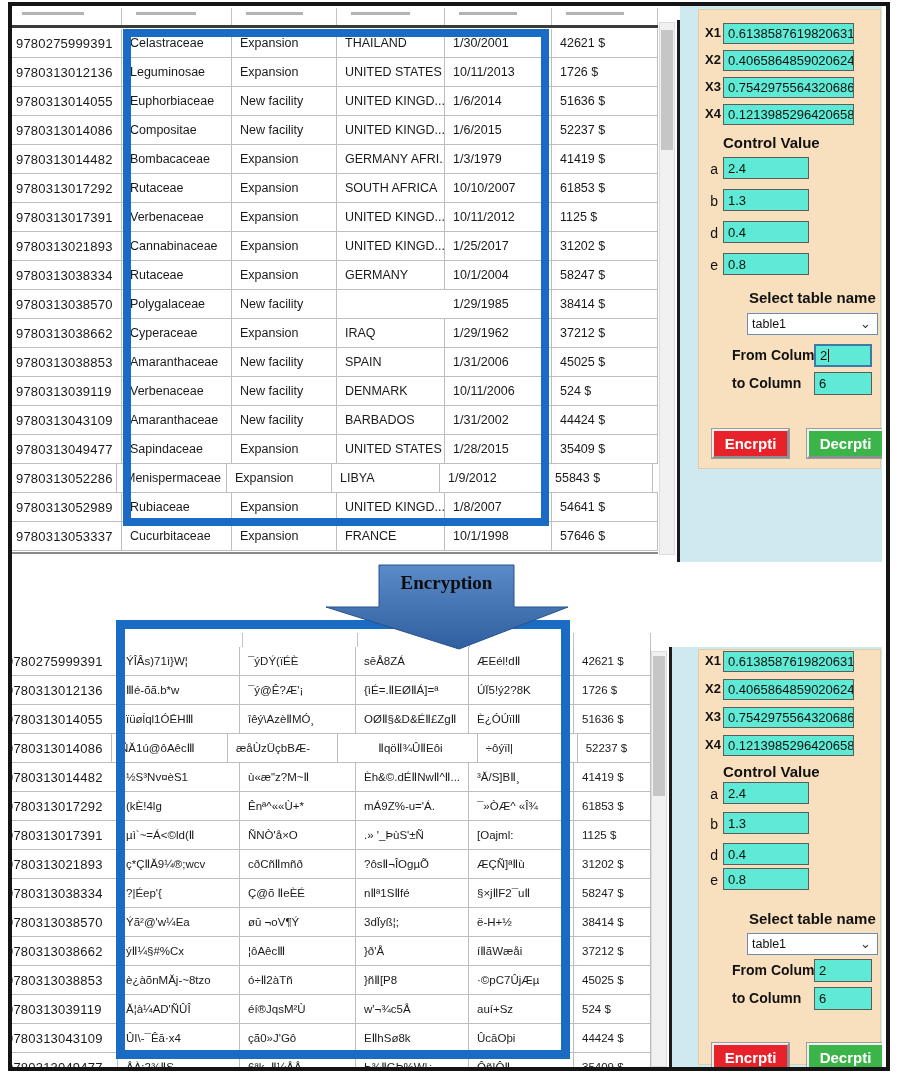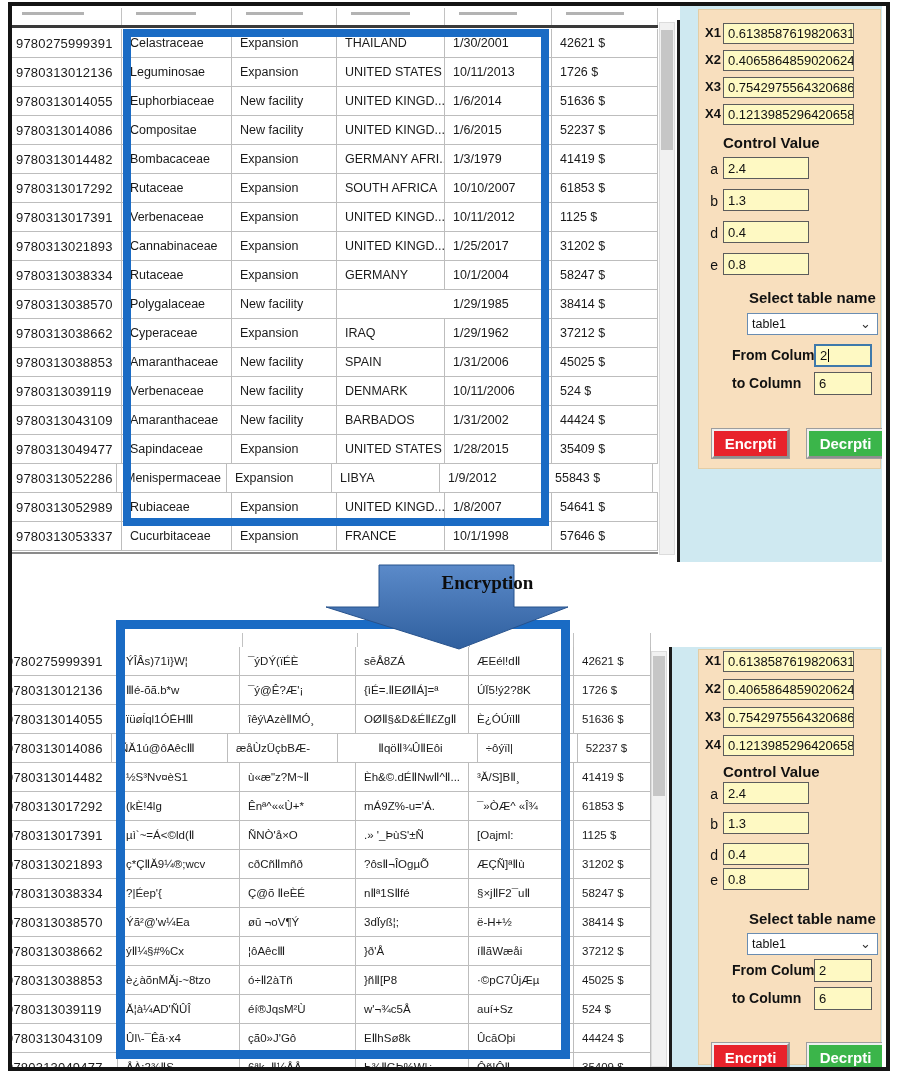--- a/index.html
+++ b/index.html
@@ -19,21 +19,21 @@
   .hdash{height:3px;background:#b3b3b3;margin:4px 0 0 14px;width:55%;}
   .bluerect{position:absolute;border:8px solid #1a6bc4;box-sizing:border-box;z-index:20;pointer-events:none;}
   .bluerect.b{border-width:9px;}
   .divline{position:absolute;width:3px;background:#1c1c1c;}
   .sb-track{position:absolute;width:16px;background:#f1f1f1;border:1px solid #dcdcdc;box-sizing:border-box;}
   .sb-thumb{position:absolute;left:1px;width:12px;background:#c6c6c6;}
   .panel-blue{position:absolute;background:#cfe9f1;}
   .panel-peach{position:absolute;background:#f8dfbe;border:1px solid #e3cda6;box-sizing:border-box;}
   .plabel{position:absolute;font-size:13px;font-weight:700;color:#111;white-space:nowrap;}
   .plabel.big{font-size:15px;}
-  .pinput{position:absolute;background:#fef9c3;border:1px solid #5c5c5c;box-sizing:border-box;
+  .pinput{position:absolute;background:#5eead4;border:1px solid #5c5c5c;box-sizing:border-box;
           font-size:13px;display:flex;align-items:center;padding-left:4px;white-space:nowrap;overflow:hidden;}
   .pinput.focus{border:2px solid #3e79ab;}
   .caret{width:1px;height:13px;background:#000;margin-left:1px;}
   .dropdown{position:absolute;background:#fff;border:1px solid #6a8db2;box-sizing:border-box;display:flex;
             align-items:center;font-size:12.5px;padding-left:4px;justify-content:space-between;}
   .chev{font-size:13px;color:#333;margin-right:6px;line-height:10px;}
   .btn{position:absolute;display:flex;align-items:center;justify-content:center;color:#fff;
        font-weight:700;font-size:15px;border:2px solid;border-color:#efefef #8f8f8f #8f8f8f #efefef;
        box-sizing:border-box;outline:1px solid #9d9d9d;cursor:pointer;}
   .btn.red{background:#e8222b;}
@@ -356,21 +356,21 @@
       <div class="bluerect b" style="left: 108px; top: 614px; width: 454px; height: 439px;"></div>
       <svg width="260" height="96" style="position:absolute;left:306px;top:549px;z-index:25;">
         <defs>
           <linearGradient id="ag" x1="0" y1="0" x2="0" y2="1">
             <stop offset="0" stop-color="#5b8ac9"></stop>
             <stop offset="1" stop-color="#2f5f9e"></stop>
           </linearGradient>
         </defs>
         <polygon points="65,10 200,10 200,52 254,52 145,94 12,52 65,52" fill="url(#ag)" stroke="#27528c" stroke-width="1"></polygon>
       </svg>
-      <div id="arrow-label" style="left: 371px; top: 566px; width: 135px; padding-left: 41px;">Encryption</div>
+      <div id="arrow-label" style="left: 371px; top: 566px; width: 135px;">Encryption</div>
       <div class="panel-blue" style="left: 672px; top: 0px; width: 202px; height: 556px;"></div>
       <div class="panel-peach" style="left: 690px; top: 3px; width: 183px; height: 460px;"></div>
       <span class="plabel" style="left: 692px; top: 19px; width: 21px; text-align: right;">X1</span>
       <div class="pinput" style="left: 715px; top: 17px; width: 131px; height: 21px;">0.6138587619820631</div>
       <span class="plabel" style="left: 692px; top: 46px; width: 21px; text-align: right;">X2</span>
       <div class="pinput" style="left: 715px; top: 44px; width: 131px; height: 21px;">0.4065864859020624</div>
       <span class="plabel" style="left: 692px; top: 73px; width: 21px; text-align: right;">X3</span>
       <div class="pinput" style="left: 715px; top: 71px; width: 131px; height: 21px;">0.7542975564320686</div>
       <span class="plabel" style="left: 692px; top: 100px; width: 21px; text-align: right;">X4</span>
       <div class="pinput" style="left: 715px; top: 98px; width: 131px; height: 21px;">0.1213985296420658</div>

